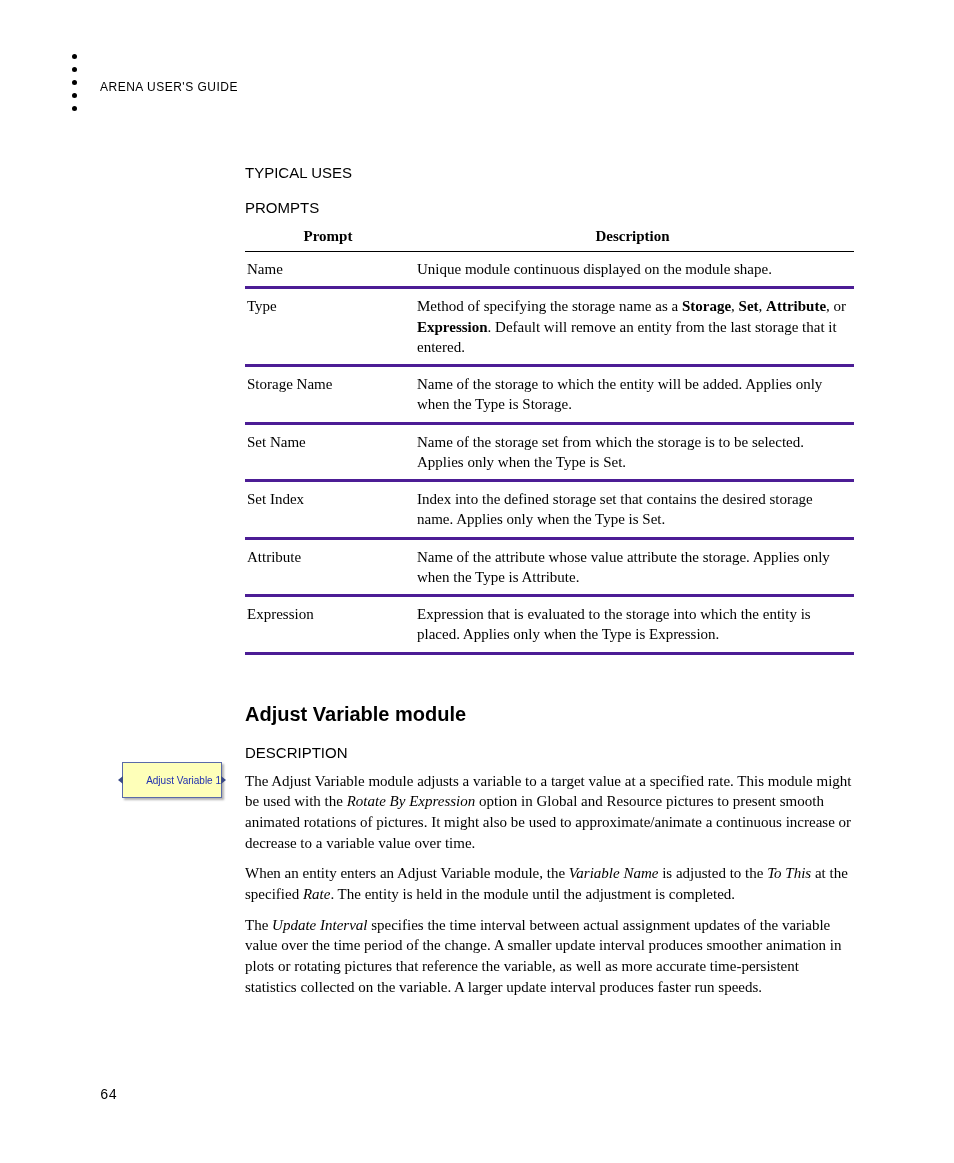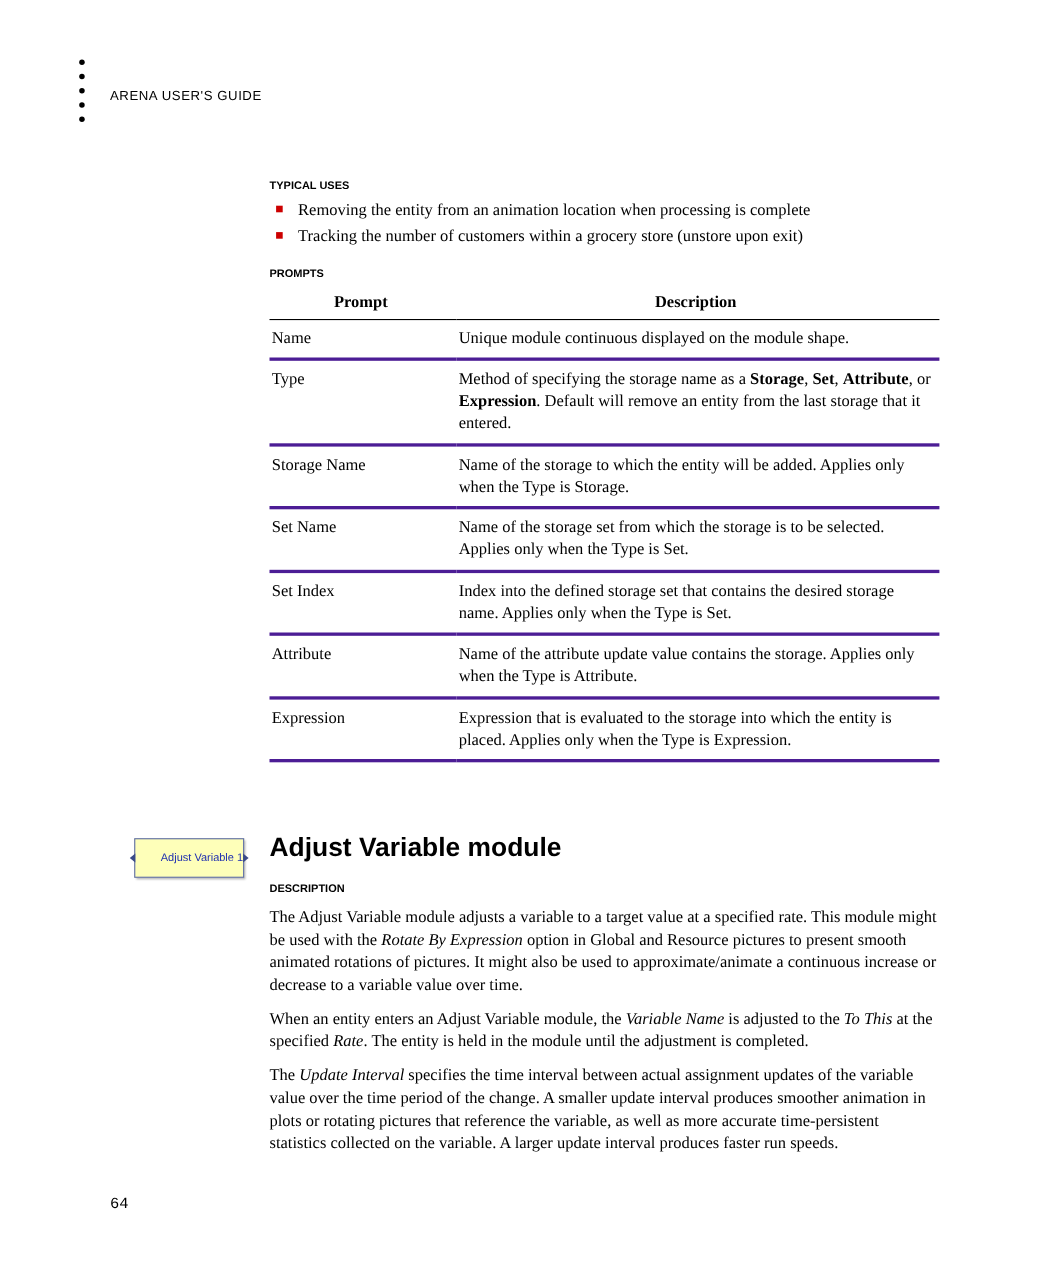--- a/index.html
+++ b/index.html
@@ -33,22 +33,22 @@
     font-size: 12px;
     letter-spacing: 0.5px;
     margin-bottom: 70px;
     margin-left: 0px;
   }
   .content {
     margin-left: 145px;
   }
   h3.section {
     font-family: Arial, Helvetica, sans-serif;
-    font-size: 10px;
-    font-weight: bold;
+    font-size: 15px;
+    font-weight: normal;
     margin: 18px 0 6px 0;
   }
   h3.section .smallcaps {
     font-variant: small-caps;
   }
   ul.red-squares {
     list-style: none;
     padding: 0;
     margin: 6px 0 18px 0;
   }
@@ -81,23 +81,23 @@
   }
   table.prompts td {
     vertical-align: top;
     padding: 7px 6px 7px 2px;
     border-bottom: 3px solid #4c1d95;
     line-height: 1.35;
   }
   table.prompts col.prompt { width: 170px; }
   h2.module-title {
     font-family: Arial, Helvetica, sans-serif;
-    font-size: 24px;
+    font-size: 20px;
     font-weight: bold;
-    margin: 64px 0 4px 0;
+    margin: 48px 0 4px 0;
   }
   p.body {
     margin: 10px 0 10px 0;
     line-height: 1.38;
   }
   .module-icon {
     position: absolute;
     left: 122px;
     width: 100px;
     height: 36px;
@@ -149,24 +149,20 @@
 
   <div class="running-head">
     <span style="font-variant:small-caps">ARENA USER'S GUIDE</span>
   </div>
 
   <div class="content">
 
     <h3 class="section">
       <span class="smallcaps">TYPICAL USES</span>
     </h3>
-    <ul class="red-squares">
-      <li>Removing the entity from an animation location when processing is complete</li>
-      <li>Tracking the number of customers within a grocery store (unstore upon exit)</li>
-    </ul>
 
     <h3 class="section">
       <span class="smallcaps">PROMPTS</span>
     </h3>
     <table class="prompts">
       <colgroup>
           <col class="prompt">
           <col>
         </colgroup>
       <thead>
@@ -193,21 +189,21 @@
         <tr>
           <td>Set Name</td>
           <td>Name of the storage set from which the storage is to be selected. Applies only when the Type is Set.</td>
         </tr>
         <tr>
           <td>Set Index</td>
           <td>Index into the defined storage set that contains the desired storage name. Applies only when the Type is Set.</td>
         </tr>
         <tr>
           <td>Attribute</td>
-          <td>Name of the attribute update value contains the storage. Applies only when the Type is Attribute.</td>
+          <td>Name of the attribute whose value attribute the storage. Applies only when the Type is Attribute.</td>
         </tr>
         <tr>
           <td>Expression</td>
           <td>Expression that is evaluated to the storage into which the entity is placed. Applies only when the Type is Expression.</td>
         </tr>
       </tbody>
     </table>
 
     <h2 class="module-title">Adjust Variable module</h2>
 

